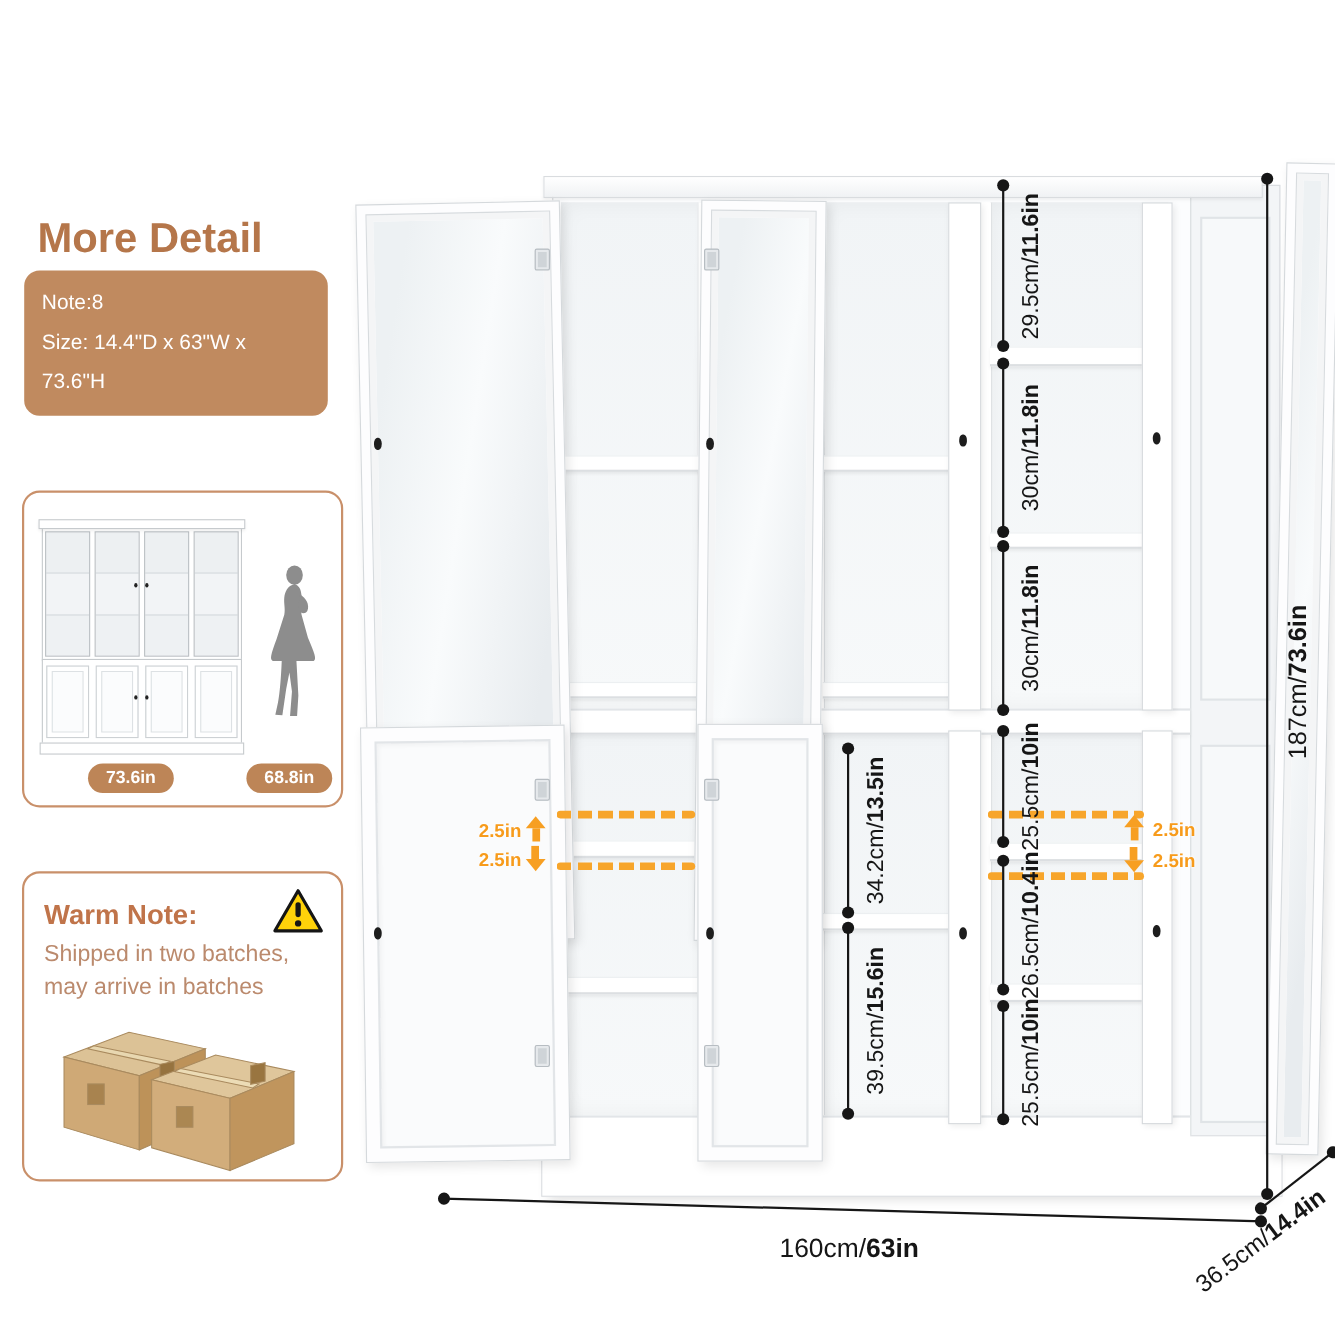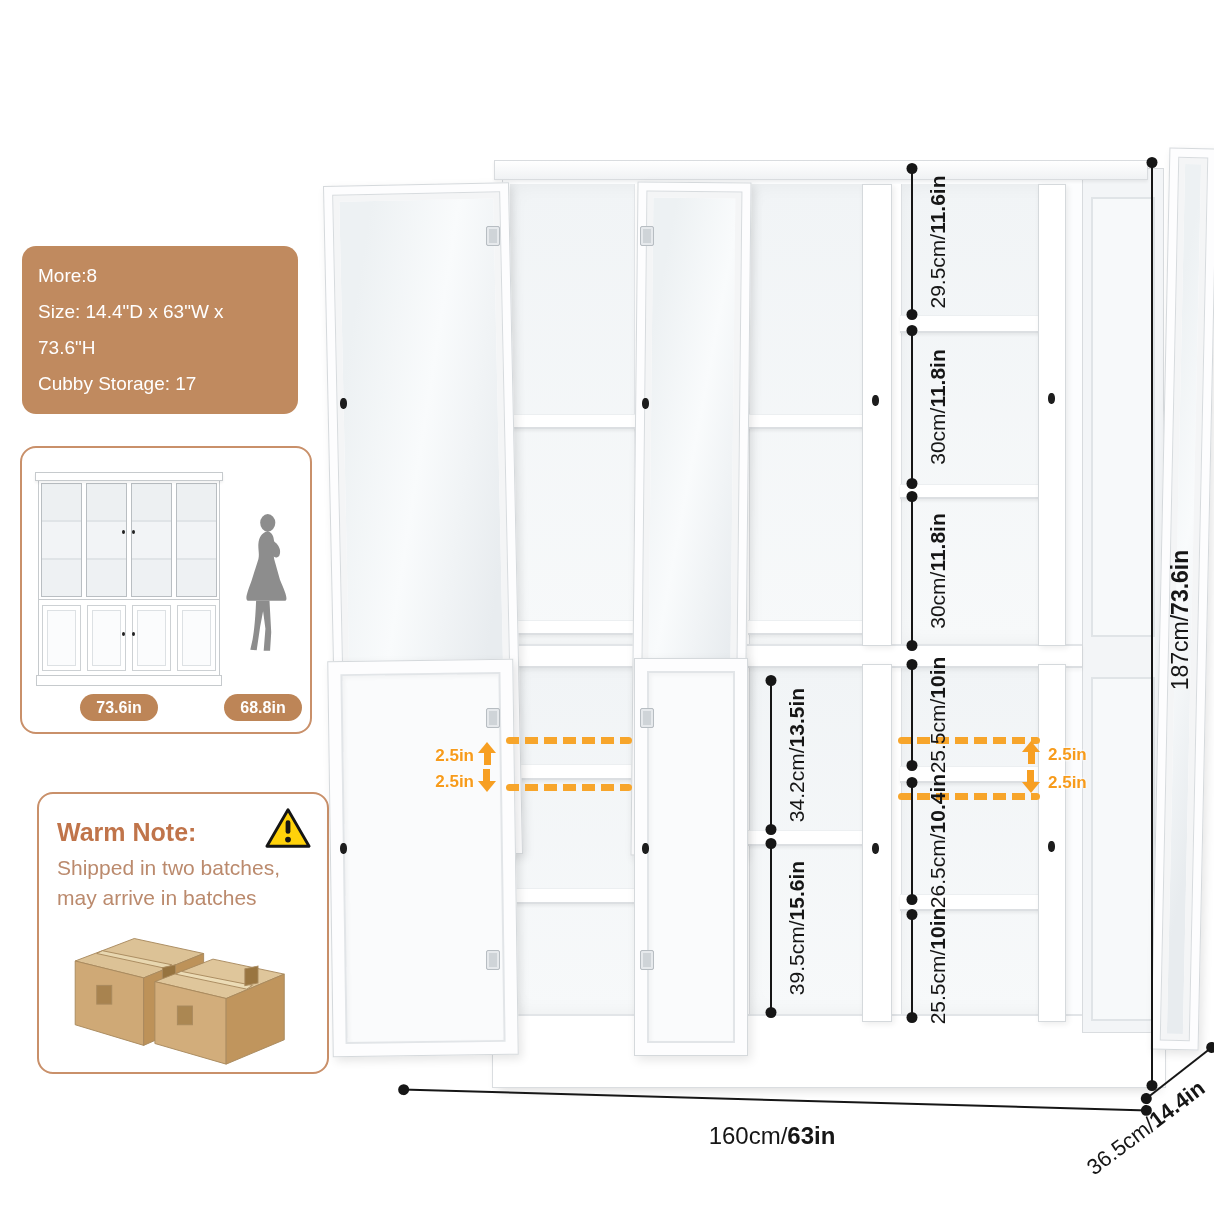--- a/index.html
+++ b/index.html
@@ -5,21 +5,21 @@
   html,body{margin:0;padding:0;background:#fff;}
   .stage{position:relative;width:1214px;height:1214px;background:#fff;overflow:hidden;
          font-family:"Liberation Sans",sans-serif;}
   
   .title{position:absolute;left:34px;top:196px;font-size:38px;font-weight:700;color:#b5764a;}
   .spec-box{position:absolute;left:22px;top:246px;width:244px;background:#c08a5f;border-radius:14px;
             padding:12px 16px;color:#fff;font-size:19px;line-height:36px;}
   .cmp-box{position:absolute;left:20px;top:446px;width:288px;height:284px;border:2px solid #c9906a;border-radius:16px;background:#fff;}
   .pill{position:absolute;width:78px;height:27px;background:#bd8557;border-radius:14px;color:#fff;
         font-size:16px;font-weight:700;text-align:center;line-height:27px;}
-  .warm-box{position:absolute;left:20px;top:792px;width:288px;height:278px;border:2px solid #c9906a;border-radius:16px;background:#fff;margin-left:17px;}
+  .warm-box{position:absolute;left:20px;top:792px;width:288px;height:278px;border:2px solid #c9906a;border-radius:16px;background:#fff;}
   .warm-title{position:absolute;left:18px;top:24px;font-size:25px;font-weight:700;color:#c0744a;}
   .warm-line{position:absolute;left:18px;font-size:21px;color:#bb8a6d;}
   
   .mini{position:absolute;left:16px;top:24px;width:180px;height:214px;}
   .mini .crown{position:absolute;left:-3px;top:0;width:186px;height:7px;background:#fff;border:1px solid #c6cacd;}
   .mini .upper{position:absolute;left:0;top:7px;width:180px;height:120px;background:#fff;border:1px solid #c6cacd;display:flex;}
   .mini .gcol{flex:1;margin:3px 2px;border:1px solid #b9bec2;
         background:linear-gradient(180deg,#edf0f2 0 32%,#e0e4e7 32% 34%,#f2f4f6 34% 66%,#e0e4e7 66% 68%,#eef1f3 68%);}
   .mini .lower{position:absolute;left:0;top:127px;width:180px;height:76px;background:#fff;border:1px solid #c6cacd;display:flex;}
   .mini .scol{flex:1;margin:5px 3px;border:1px solid #cdd1d4;background:#fbfcfd;box-shadow:inset 0 0 0 4px #fff,inset 0 0 0 5px #dde1e4;}
@@ -74,25 +74,25 @@
   .oarr.down{transform:rotate(180deg);}
   .olabel{position:absolute;color:#f79b1b;font-weight:700;font-size:17px;z-index:6;
           text-shadow:0 0 3px #fff,0 0 3px #fff;}
   .olabel.right-align{width:50px;text-align:right;}
 </style>
 </head>
 <body>
 
 <div class="stage">
 
+  <div class="title">More Detail</div>
 
   <div class="spec-box">
-    <div>More:8</div>
+    <div>Note:8</div>
     <div>Size: 14.4"D x 63"W x 73.6"H</div>
-    <div>Cubby Storage: 17</div>
   </div>
 
   <div class="cmp-box">
     <div class="mini">
       <div class="crown"></div>
       <div class="upper">
         <div class="gcol"></div>
         <div class="gcol"></div>
         <div class="gcol"></div>
         <div class="gcol"></div>

